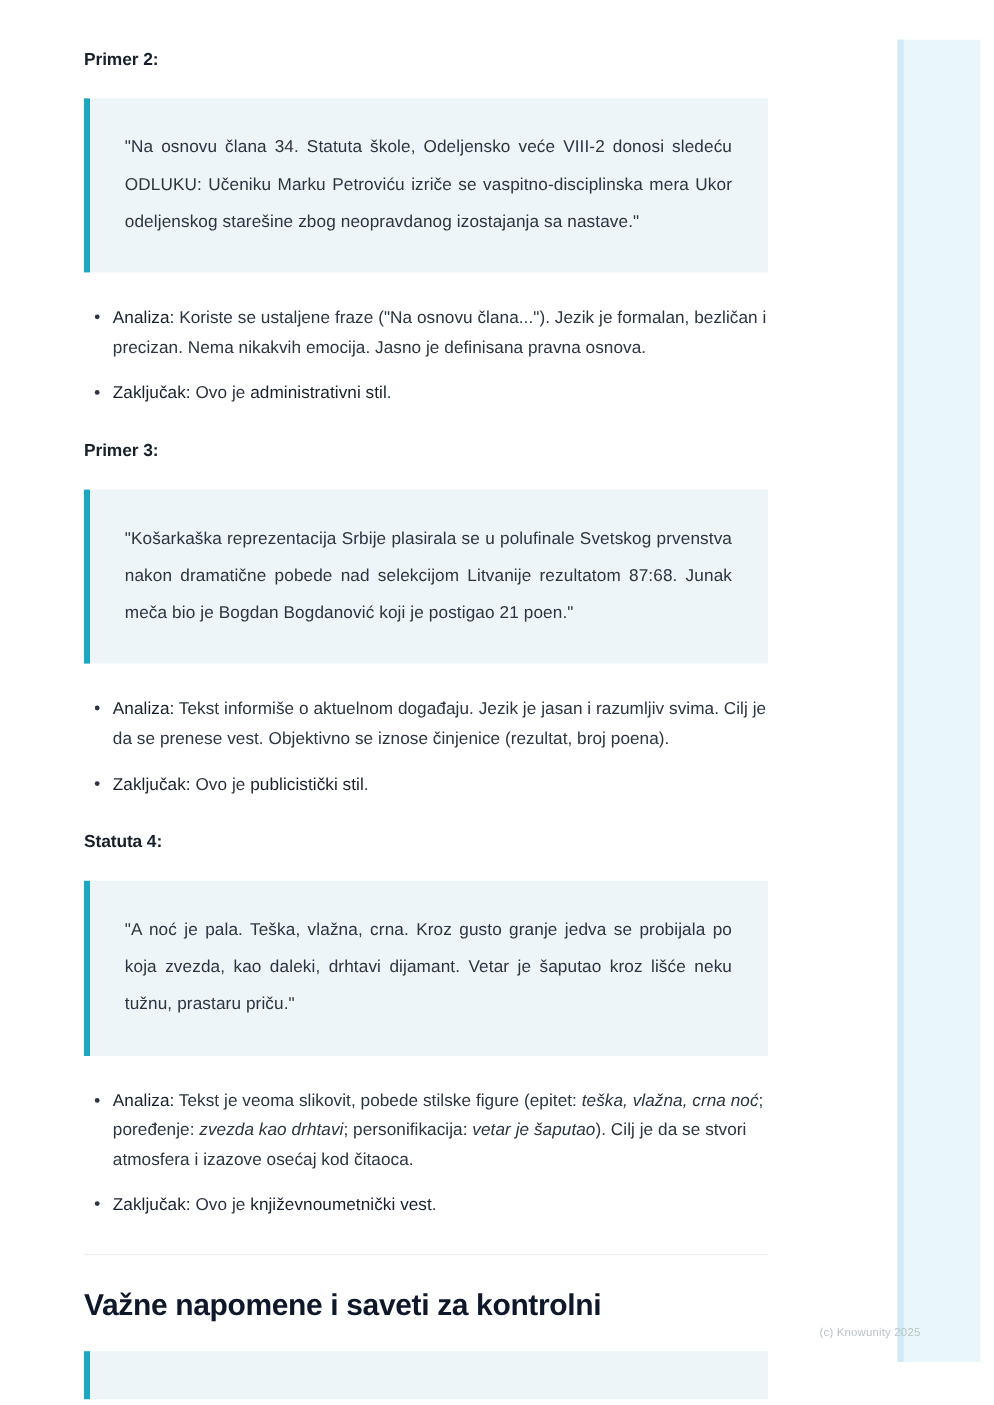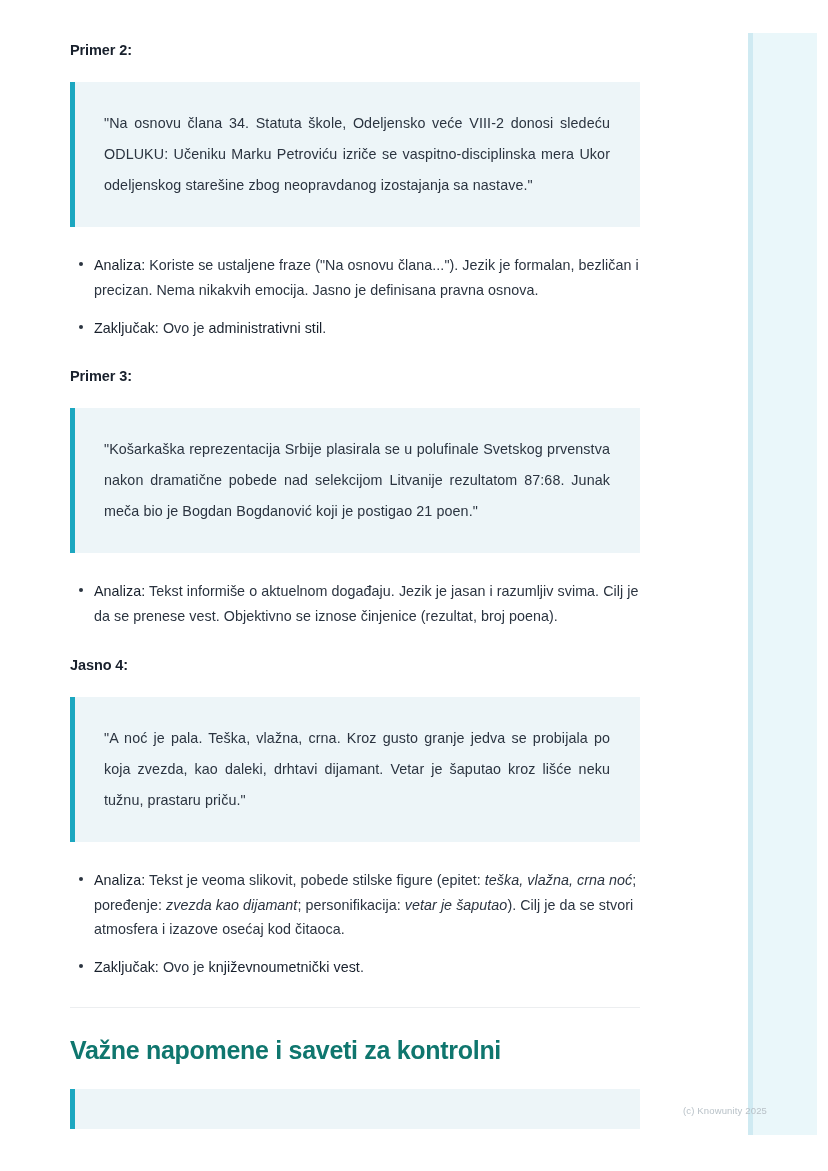--- a/index.html
+++ b/index.html
@@ -97,21 +97,21 @@
   hr.divider {
     border: 0;
     border-top: 1px solid #eceef0;
     margin: 28px 0 26px 0;
     width: 100%;
   }
 
   h2.section-title {
     font-size: 25px;
     font-weight: 700;
-    color: #0f766e;
+    color: #0f172a;
     letter-spacing: -0.3px;
     margin: 0 0 22px 0;
     line-height: 1.3;
   }
 
   blockquote.quote-cut {
     margin: 0;
     background: #edf5f8;
     border-left: 5px solid #1ca7c0;
     height: 40px;
@@ -144,26 +144,27 @@
     <blockquote class="quote">"Na osnovu člana 34. Statuta škole, Odeljensko veće VIII-2 donosi sledeću ODLUKU: Učeniku Marku Petroviću izriče se vaspitno-disciplinska mera Ukor odeljenskog starešine zbog neopravdanog izostajanja sa nastave."</blockquote>
     <ul class="analysis">
       <li><span class="lbl">Analiza:</span><span> Koriste se ustaljene fraze ("Na osnovu člana..."). Jezik je formalan, bezličan i precizan. Nema nikakvih emocija. Jasno je definisana pravna osnova.</span></li>
       <li><span class="lbl">Zaključak:</span><span> Ovo je </span><span class="strong">administrativni stil</span><span>.</span></li>
     </ul>
 
     <p class="primer-label">Primer 3:</p>
     <blockquote class="quote">"Košarkaška reprezentacija Srbije plasirala se u polufinale Svetskog prvenstva nakon dramatične pobede nad selekcijom Litvanije rezultatom 87:68. Junak meča bio je Bogdan Bogdanović koji je postigao 21 poen."</blockquote>
     <ul class="analysis">
       <li><span class="lbl">Analiza:</span><span> Tekst informiše o aktuelnom događaju. Jezik je jasan i razumljiv svima. Cilj je da se prenese vest. Objektivno se iznose činjenice (rezultat, broj poena).</span></li>
+      <li><span class="lbl">Zaključak:</span><span> Ovo je </span><span class="strong">publicistički stil</span><span>.</span></li>
     </ul>
 
-    <p class="primer-label">Jasno 4:</p>
+    <p class="primer-label">Statuta 4:</p>
     <blockquote class="quote">"A noć je pala. Teška, vlažna, crna. Kroz gusto granje jedva se probijala po koja zvezda, kao daleki, drhtavi dijamant. Vetar je šaputao kroz lišće neku tužnu, prastaru priču."</blockquote>
     <ul class="analysis">
-      <li><span class="lbl">Analiza:</span><span> Tekst je veoma slikovit, pobede stilske figure (epitet: </span><span class="em">teška, vlažna, crna noć</span><span>; poređenje: </span><span class="em">zvezda kao dijamant</span><span>; personifikacija: </span><span class="em">vetar je šaputao</span><span>). Cilj je da se stvori atmosfera i izazove osećaj kod čitaoca.</span></li>
+      <li><span class="lbl">Analiza:</span><span> Tekst je veoma slikovit, pobede stilske figure (epitet: </span><span class="em">teška, vlažna, crna noć</span><span>; poređenje: </span><span class="em">zvezda kao drhtavi</span><span>; personifikacija: </span><span class="em">vetar je šaputao</span><span>). Cilj je da se stvori atmosfera i izazove osećaj kod čitaoca.</span></li>
       <li><span class="lbl">Zaključak:</span><span> Ovo je </span><span class="strong">književnoumetnički vest</span><span>.</span></li>
     </ul>
 
     <hr class="divider">
 
     <h2 class="section-title">Važne napomene i saveti za kontrolni</h2>
 
     <blockquote class="quote-cut"></blockquote>
 
   </div>

